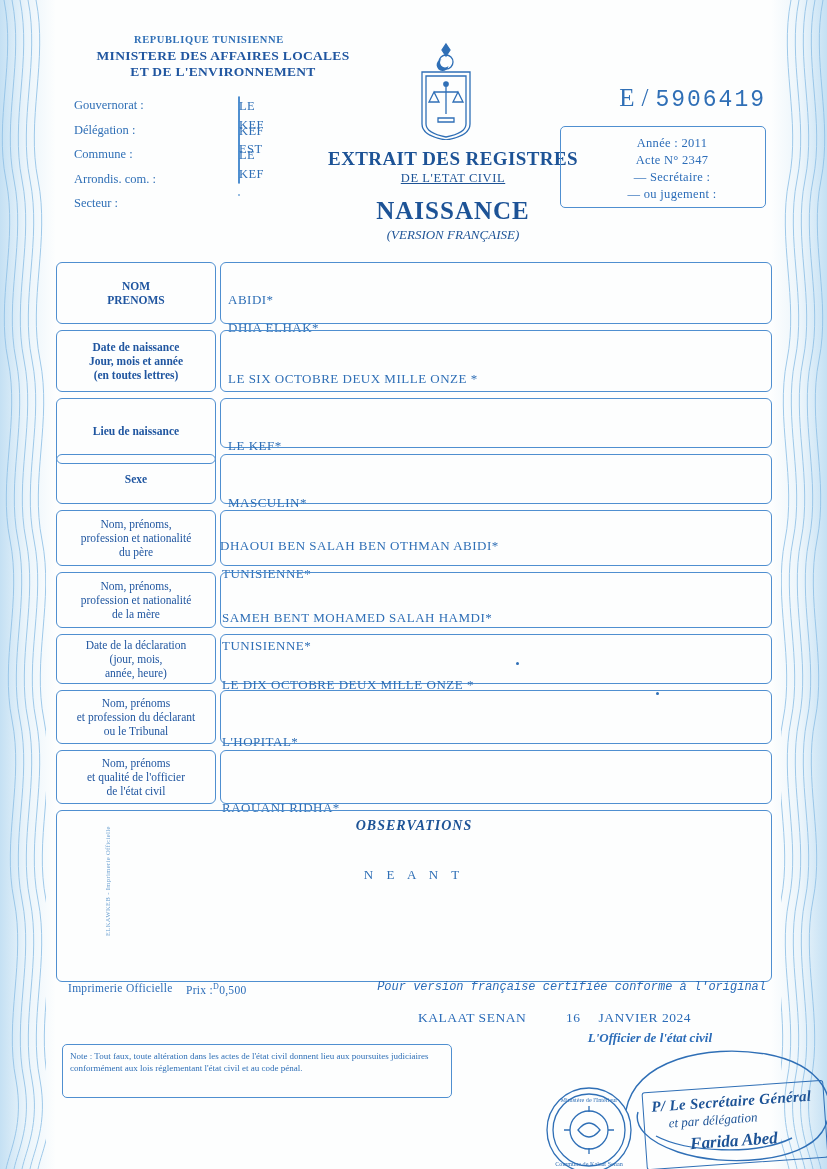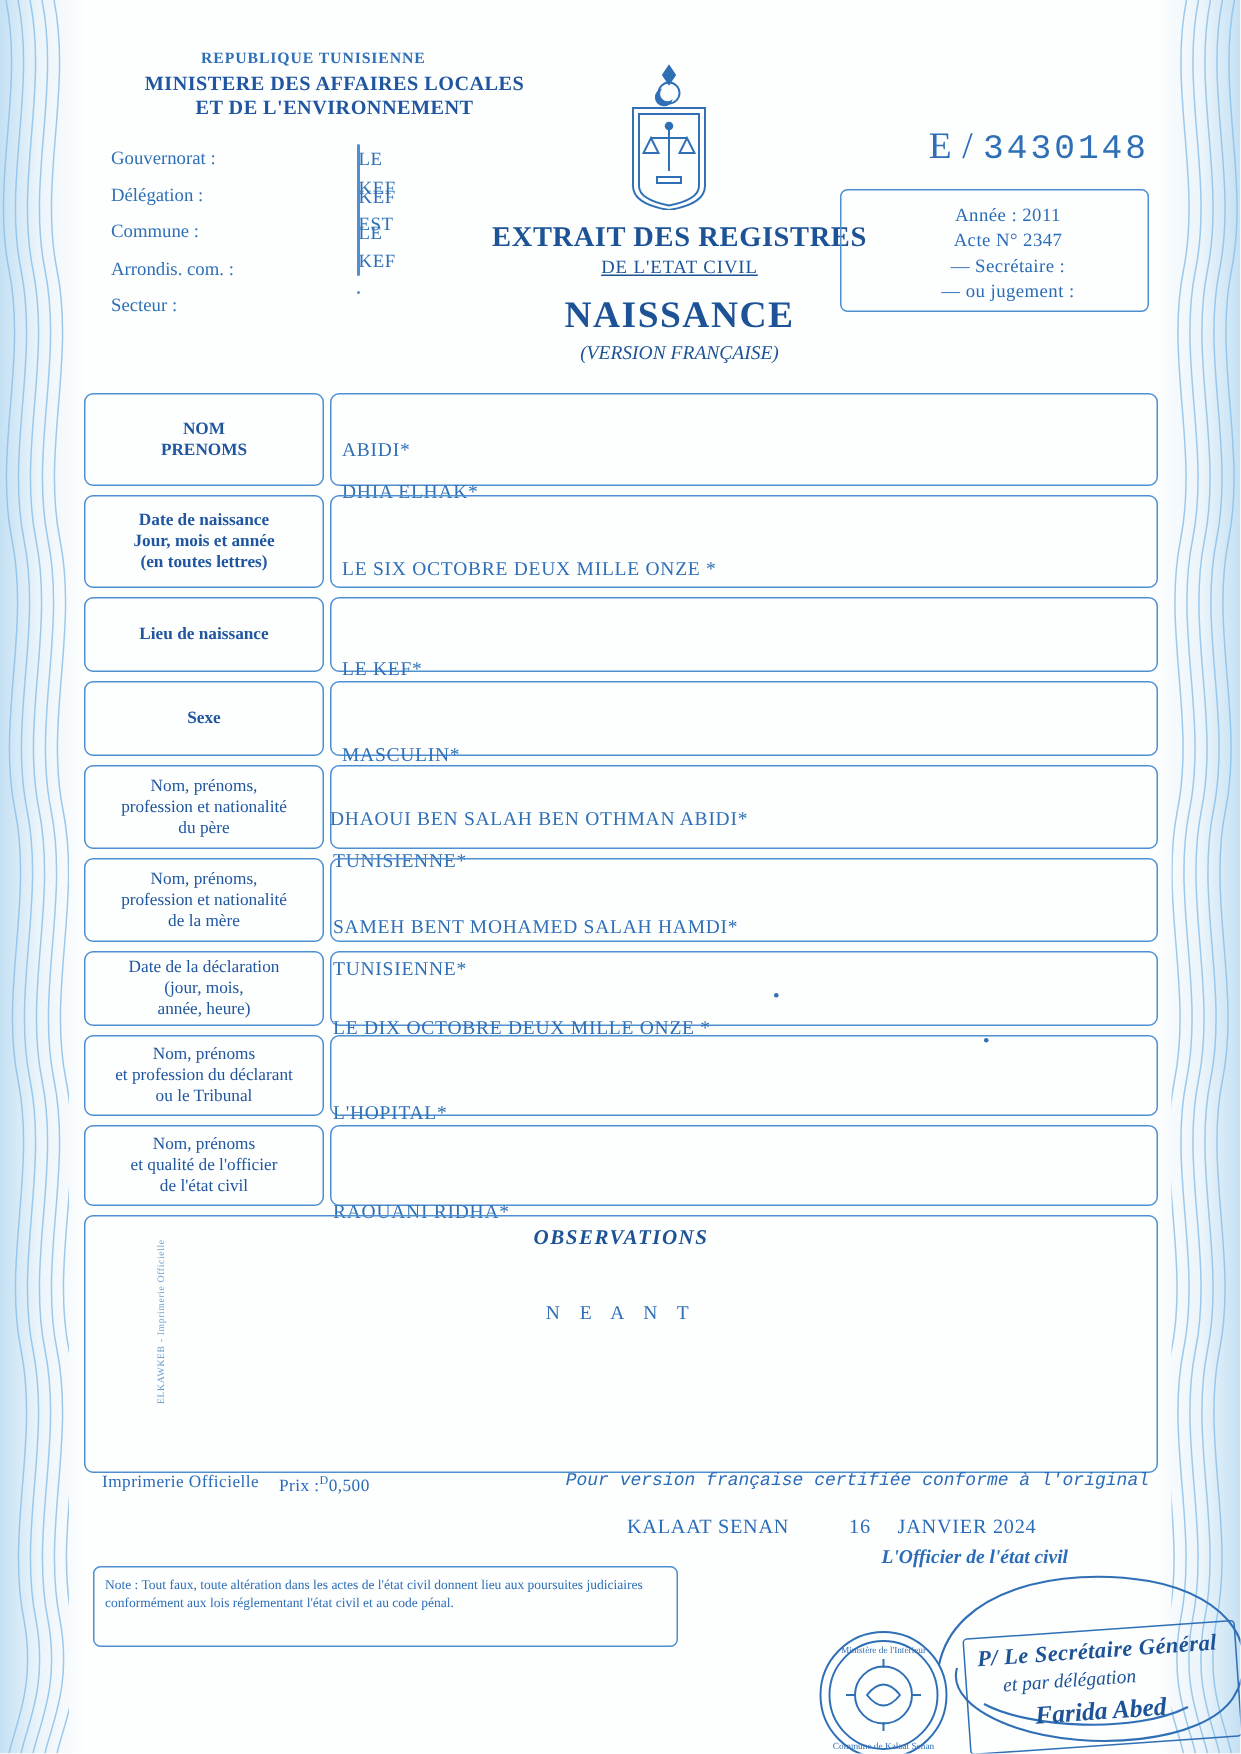--- a/index.html
+++ b/index.html
@@ -223,21 +223,21 @@
             <path d="M14 32 h48 v52 q0 12 -24 16 q-24 -4 -24 -16 z"></path>
             <path d="M18 36 h40 v48 q0 9 -20 13 q-20 -4 -20 -13 z"></path>
             <path d="M38 44 v30 M26 52 h24 M26 52 l-5 10 h10 z M50 52 l-5 10 h10 z"></path>
             <path d="M30 78 h16 v4 h-16z"></path>
             <circle cx="38" cy="44" r="2.2" fill="#2f6fb6"></circle>
           </g>
         </svg>
       </div>
 
       <div class="serial">
-        <span>E</span><span class="sep">/</span><span class="num">3430148</span>
+        <span>E</span><span class="sep">/</span><span class="num">5906419</span>
       </div>
 
       <div class="titleblock">
         <div class="t1">EXTRAIT DES REGISTRES</div>
         <div class="t2">DE L'ETAT CIVIL</div>
         <div class="t3">NAISSANCE</div>
         <div class="t4">(VERSION FRANÇAISE)</div>
       </div>
 
       <div class="actbox">
@@ -274,21 +274,21 @@
             <div style="font-weight:bold">Date de naissance</div>
             <div class="thin">Jour, mois et année</div>
             <div class="thin">(en toutes lettres)</div>
           </div>
         </div>
         <div class="val" style="height:62px"></div>
         <div class="entry" style="top:41px">LE SIX OCTOBRE  DEUX MILLE ONZE *</div>
       </div>
 
       <div class="row" style="height:50px">
-        <div class="lbl" style="height:50px">
+        <div class="lbl" style="height:66px">
           <div>Lieu de naissance</div>
         </div>
         <div class="val" style="height:50px"></div>
         <div class="entry" style="top:40px">LE KEF*</div>
       </div>
 
       <div class="row" style="height:50px">
         <div class="lbl" style="height:50px">
           <div>Sexe</div>
         </div>

